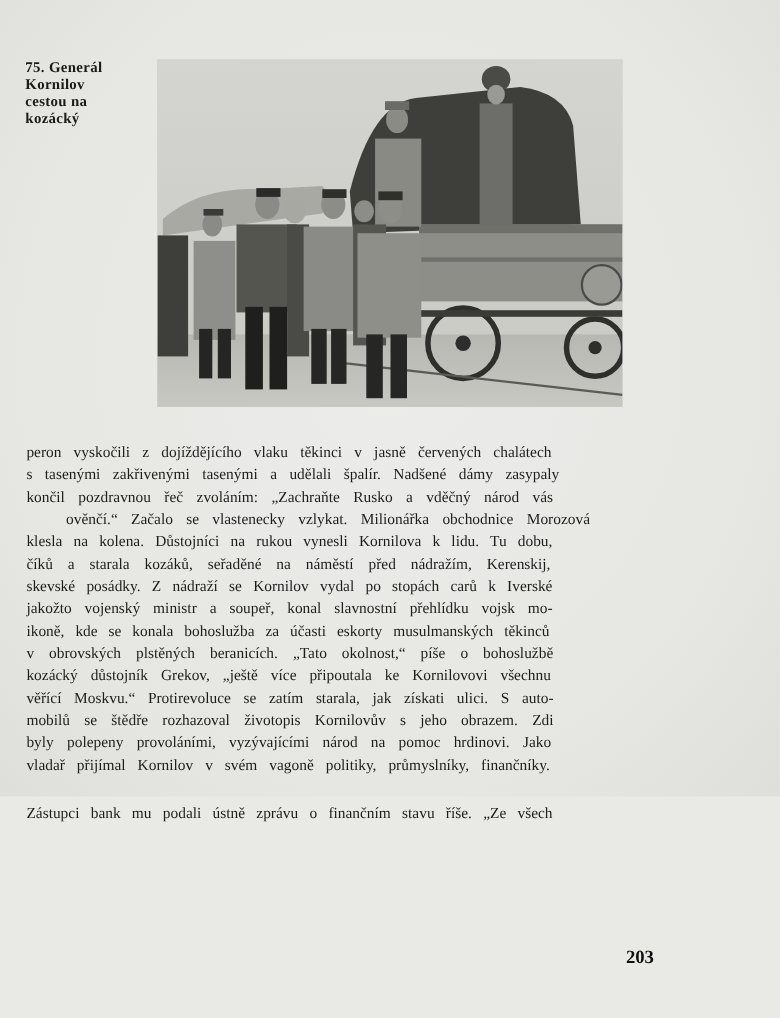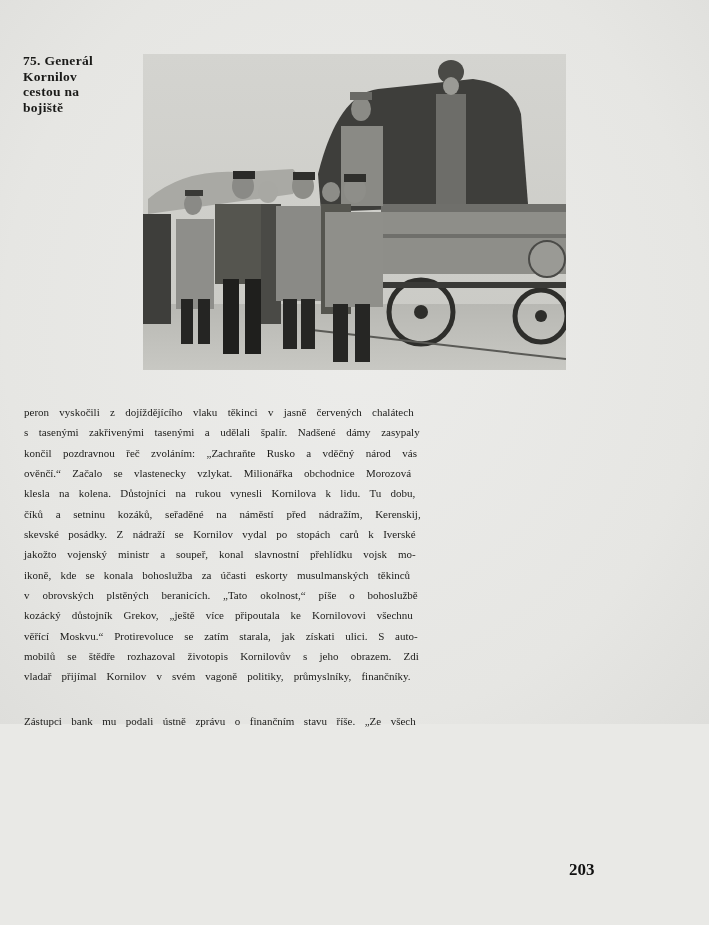--- a/index.html
+++ b/index.html
@@ -43,21 +43,21 @@
       background: #cfcfcb;
       overflow: hidden;
     }
     .photo svg { display: block; }
     .body-text {
       position: absolute;
       left: 24px;
       top: 402px;
       width: 547px;
       font-family: "Liberation Serif", serif;
-      font-size: 11px;
+      font-size: 14px;
       line-height: 20.35px;
       color: #1c1c1a;
     }
     .body-text .line {
       display: block;
       text-align: justify;
       text-align-last: justify;
       white-space: nowrap;
       height: 20.35px;
     }
@@ -77,21 +77,21 @@
   </style>
 </head>
 <body>
 
 <div class="page">
 
   <div class="caption">
     <div>75. Generál</div>
     <div>Kornilov</div>
     <div>cestou na</div>
-    <div>bojiště</div>
+    <div>kozácký</div>
   </div>
 
   <div class="photo" title="Black-and-white photograph: General Kornilov with officers standing beside a covered wagon on a railway platform; a guard in a tall fur hat stands on the wagon">
     <svg width="423" height="316" viewBox="0 0 423 316">
       <defs>
         <linearGradient id="sky" x1="0" y1="0" x2="0" y2="1">
           <stop offset="0" stop-color="#d4d4d0"></stop>
           <stop offset="1" stop-color="#c9c9c4"></stop>
         </linearGradient>
         <linearGradient id="ground" x1="0" y1="0" x2="0" y2="1">
@@ -160,29 +160,30 @@
         <ellipse cx="212" cy="136" rx="11" ry="13" fill="#8e8e89"></ellipse>
         <rect x="201" y="120" width="22" height="8" fill="#2f2f2c"></rect>
       </g>
     </svg>
   </div>
 
   <div class="body-text">
     <span class="line" style="display: block; text-align-last: auto; width: auto; word-spacing: 7.55556px;">peron vyskočili z dojíždějícího vlaku těkinci v jasně červených chalátech</span>
     <span class="line" style="display: block; text-align-last: auto; width: auto; word-spacing: 7.77778px;">s tasenými zakřivenými tasenými a udělali špalír. Nadšené dámy zasypaly</span>
     <span class="line" style="display: block; text-align-last: auto; width: auto; word-spacing: 8.66667px;">končil pozdravnou řeč zvoláním: „Zachraňte Rusko a vděčný národ vás</span>
-    <span class="line" style="display: block; text-align-last: auto; width: auto; word-spacing: 8.57143px;">ověnčí.“ Začalo se vlastenecky vzlykat. Milionářka obchodnice Morozová</span>
+    <span class="line" style="display: block; text-align-last: auto; width: auto; word-spacing: 8.57143px; margin-left: 36px;">ověnčí.“ Začalo se vlastenecky vzlykat. Milionářka obchodnice Morozová</span>
     <span class="line" style="display: block; text-align-last: auto; width: auto; word-spacing: 6.63636px;">klesla na kolena. Důstojníci na rukou vynesli Kornilova k lidu. Tu dobu,</span>
-    <span class="line" style="display: block; text-align-last: auto; width: auto; word-spacing: 10px;">číků a setninu kozáků, seřaděné na náměstí před nádražím, Kerenskij,</span>
+    <span class="line" style="display: block; text-align-last: auto; width: auto; word-spacing: 10px;">číků a starala kozáků, seřaděné na náměstí před nádražím, Kerenskij,</span>
     <span class="line" style="display: block; text-align-last: auto; width: auto; word-spacing: 6.72727px;">skevské posádky. Z nádraží se Kornilov vydal po stopách carů k Iverské</span>
     <span class="line" style="display: block; text-align-last: auto; width: auto; word-spacing: 8.22222px;">jakožto vojenský ministr a soupeř, konal slavnostní přehlídku vojsk mo-</span>
     <span class="line" style="display: block; text-align-last: auto; width: auto; word-spacing: 6.44444px;">ikoně, kde se konala bohoslužba za účasti eskorty musulmanských těkinců</span>
     <span class="line" style="display: block; text-align-last: auto; width: auto; word-spacing: 10.125px;">v obrovských plstěných beranicích. „Tato okolnost,“ píše o bohoslužbě</span>
     <span class="line" style="display: block; text-align-last: auto; width: auto; word-spacing: 8.25px;">kozácký důstojník Grekov, „ještě více připoutala ke Kornilovovi všechnu</span>
     <span class="line" style="display: block; text-align-last: auto; width: auto; word-spacing: 8px;">věřící Moskvu.“ Protirevoluce se zatím starala, jak získati ulici. S auto-</span>
     <span class="line" style="display: block; text-align-last: auto; width: auto; word-spacing: 9.44444px;">mobilů se štědře rozhazoval životopis Kornilovův s jeho obrazem. Zdi</span>
+    <span class="line" style="display: block; text-align-last: auto; width: auto; word-spacing: 8.5px;">byly polepeny provoláními, vyzývajícími národ na pomoc hrdinovi. Jako</span>
     <span class="line" style="display: block; text-align-last: auto; width: auto; word-spacing: 7.375px;">vladař přijímal Kornilov v svém vagoně politiky, průmyslníky, finančníky.</span>
     <span class="line last" style="display: block; text-align-last: auto; width: auto; word-spacing: 6.72727px;">Zástupci bank mu podali ústně zprávu o finančním stavu říše. „Ze všech</span>
   </div>
 
   <div class="page-number">203</div>
 
 </div>
 
 </body></html>

